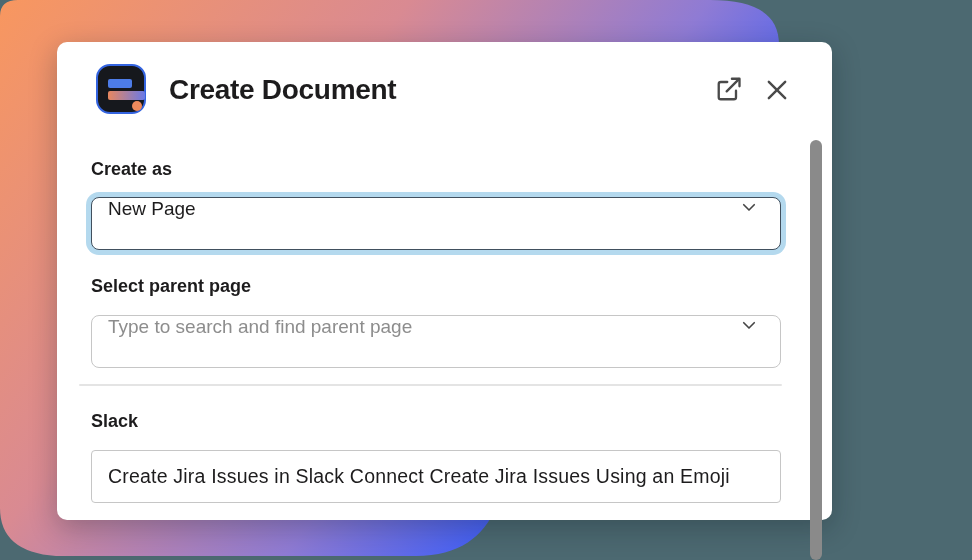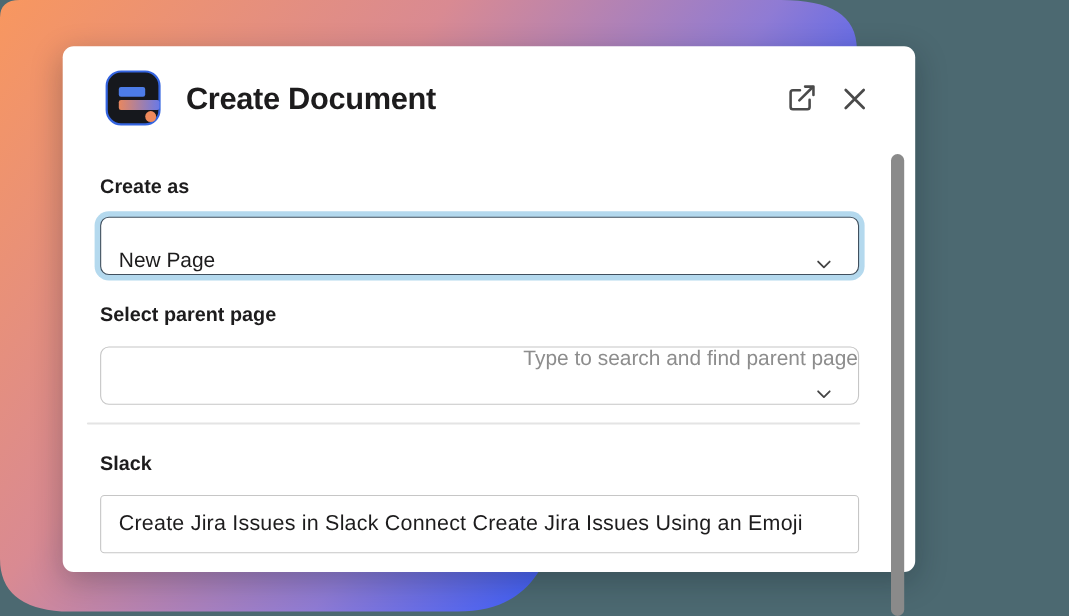--- a/index.html
+++ b/index.html
@@ -69,37 +69,36 @@
     position:absolute;left:34px;
     font-size:18px;font-weight:700;color:var(--label-color);
     white-space:nowrap;
   }
   .label-create-as{top:117px;}
   .label-parent{top:234px;}
   .label-title{top:369px;}
   .control{
     position:absolute;left:34px;width:690px;height:53px;
     background:#fff;border-radius:8px;
-    display:flex;align-items:flex-end;
+    display:flex;align-items:flex-start;
     font-size:19px;cursor:pointer;
   }
   .control .control-text{
     padding-left:16px;white-space:nowrap;overflow:hidden;flex:1;
   }
   .select-create-as{
     top:155px;
     border:1.5px solid var(--select-border-focused);
     box-shadow:0 0 0 5px var(--focus-ring);
     color:var(--text-primary);
   }
   .select-parent{
     top:273px;
     border:1px solid var(--input-border);
     color:var(--placeholder);
-    flex-direction:column;
   }
   .chevron{width:18px;height:18px;margin-right:22px;flex:none;color:#454545;}
   .chevron svg{width:100%;height:100%;display:block;}
   .divider{
     position:absolute;left:22px;top:342px;width:703px;height:2px;
     background:var(--divider);border-radius:1px;
   }
   .title-input{
     position:absolute;left:34px;top:408px;width:690px;height:53px;
     border:1px solid var(--input-border);border-radius:4px;

